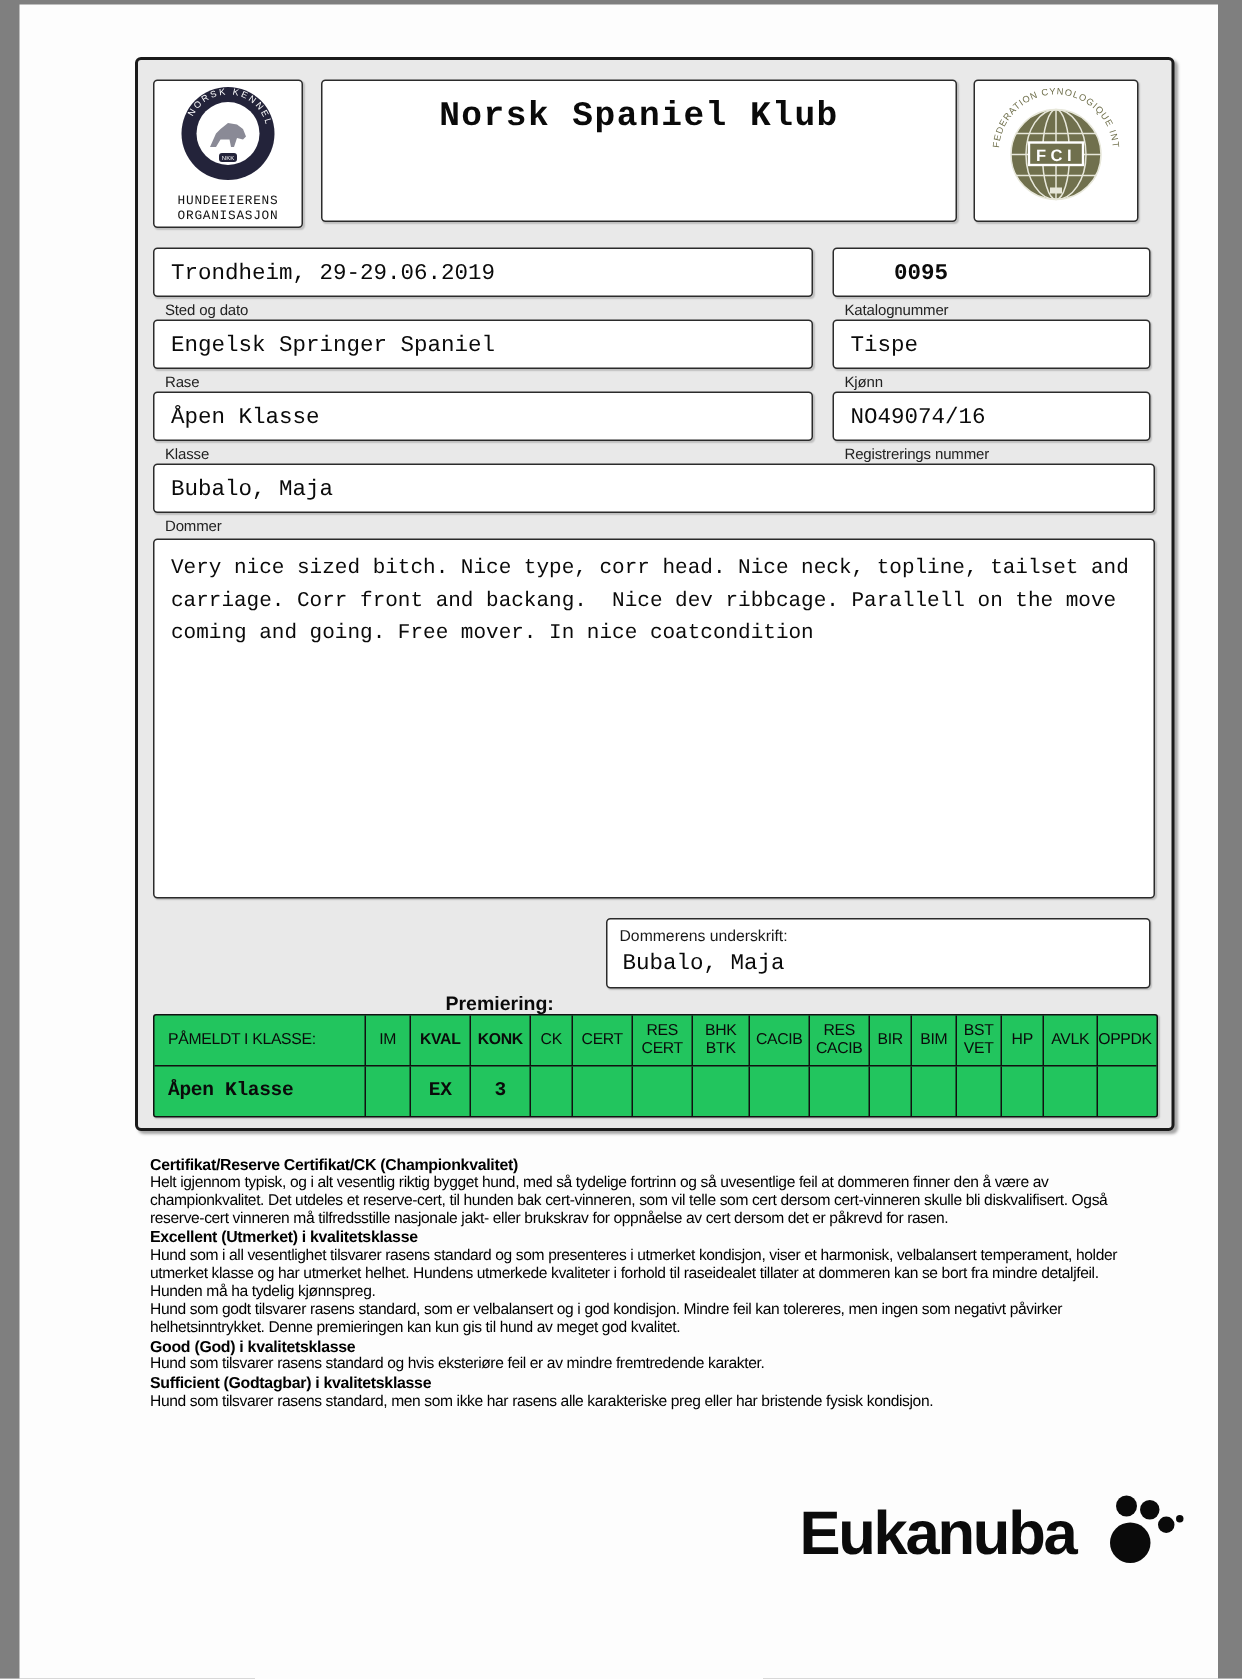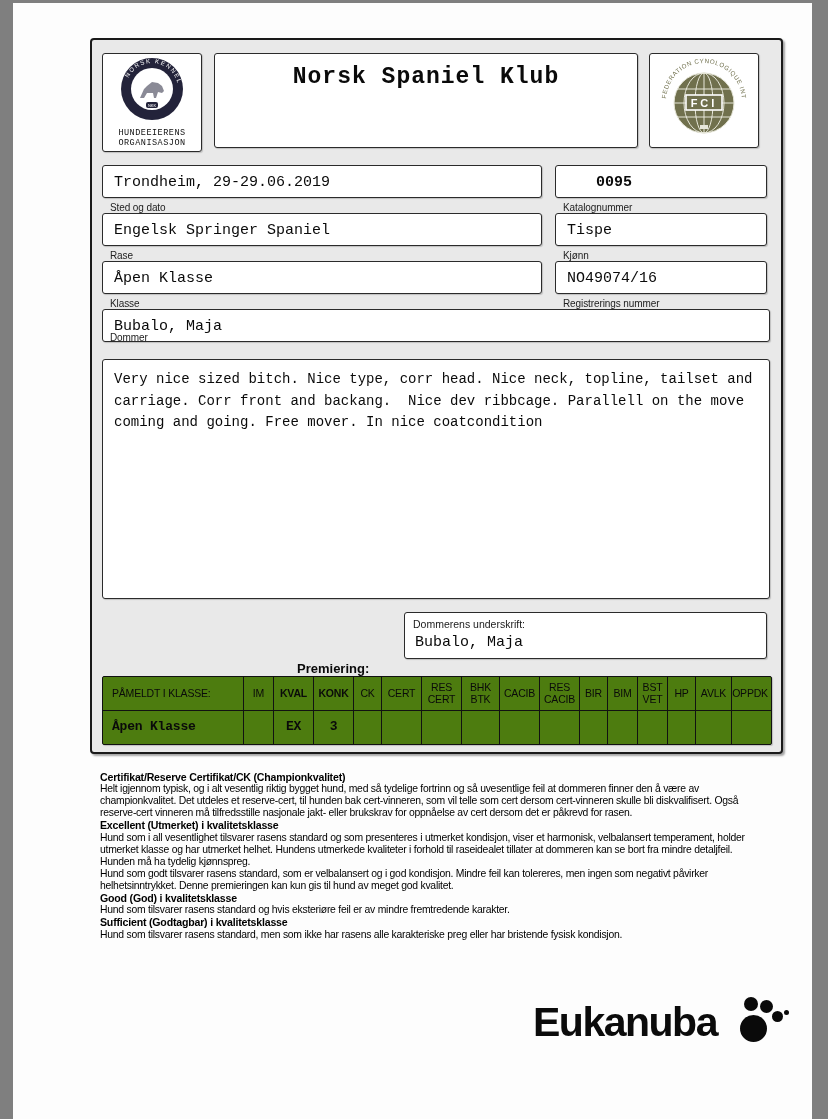--- a/index.html
+++ b/index.html
@@ -64,21 +64,21 @@
   
   .signature{left:312px;top:572px;width:363px;height:47px;}
   .sig-label{font-size:10.5px;color:#1a1a1a;padding:5px 0 0 8px;}
   .sig-value{font-family:"Liberation Mono", monospace;font-size:15px;color:#0a0a0a;padding:4px 0 0 10px;}
   
   .prem-label{
     position:absolute;left:205px;top:621px;font-size:13px;font-weight:700;color:#0a0a0a;
   }
   .prem-table{
     position:absolute;left:10px;top:636px;width:668px;
-    background:#4d7c0f;border:1.5px solid #111;border-radius:2px;
+    background:#22c55e;border:1.5px solid #111;border-radius:2px;
     box-shadow:1px 1px 1px rgba(0,0,0,0.18);
   }
   .pt-row{
     display:grid;
     grid-template-columns:141px 30px 40px 40px 28px 40px 40px 38px 40px 40px 28px 30px 30px 28px 36px 36px;
   }
   .pt-row.head{border-bottom:1.5px solid #111;}
   .pt-cell{
     border-right:1.5px solid #111;box-sizing:border-box;
     display:flex;align-items:center;justify-content:center;text-align:center;
@@ -186,21 +186,21 @@
     </div>
     <div class="field-label" style="left:18px;top:258px;">Klasse</div>
     <div class="white-box field col-r" style="top:221px;">
       <div class="val">NO49074/16</div>
     </div>
     <div class="field-label" style="left:471px;top:258px;">Registrerings nummer</div>
 
     <div class="white-box field full-w" style="top:269px;">
       <div class="val">Bubalo, Maja</div>
     </div>
-    <div class="field-label" style="left:18px;top:292px;">Dommer</div>
+    <div class="field-label" style="left:18px;top:306px;">Dommer</div>
 
     <div class="white-box critique">
       <div class="text">Very nice sized bitch. Nice type, corr head. Nice neck, topline, tailset and carriage. Corr front and backang.  Nice dev ribbcage. Parallell on the move coming and going. Free mover. In nice coatcondition</div>
     </div>
 
     <div class="white-box signature">
       <div class="sig-label">Dommerens underskrift:</div>
       <div class="sig-value">Bubalo, Maja</div>
     </div>
 

